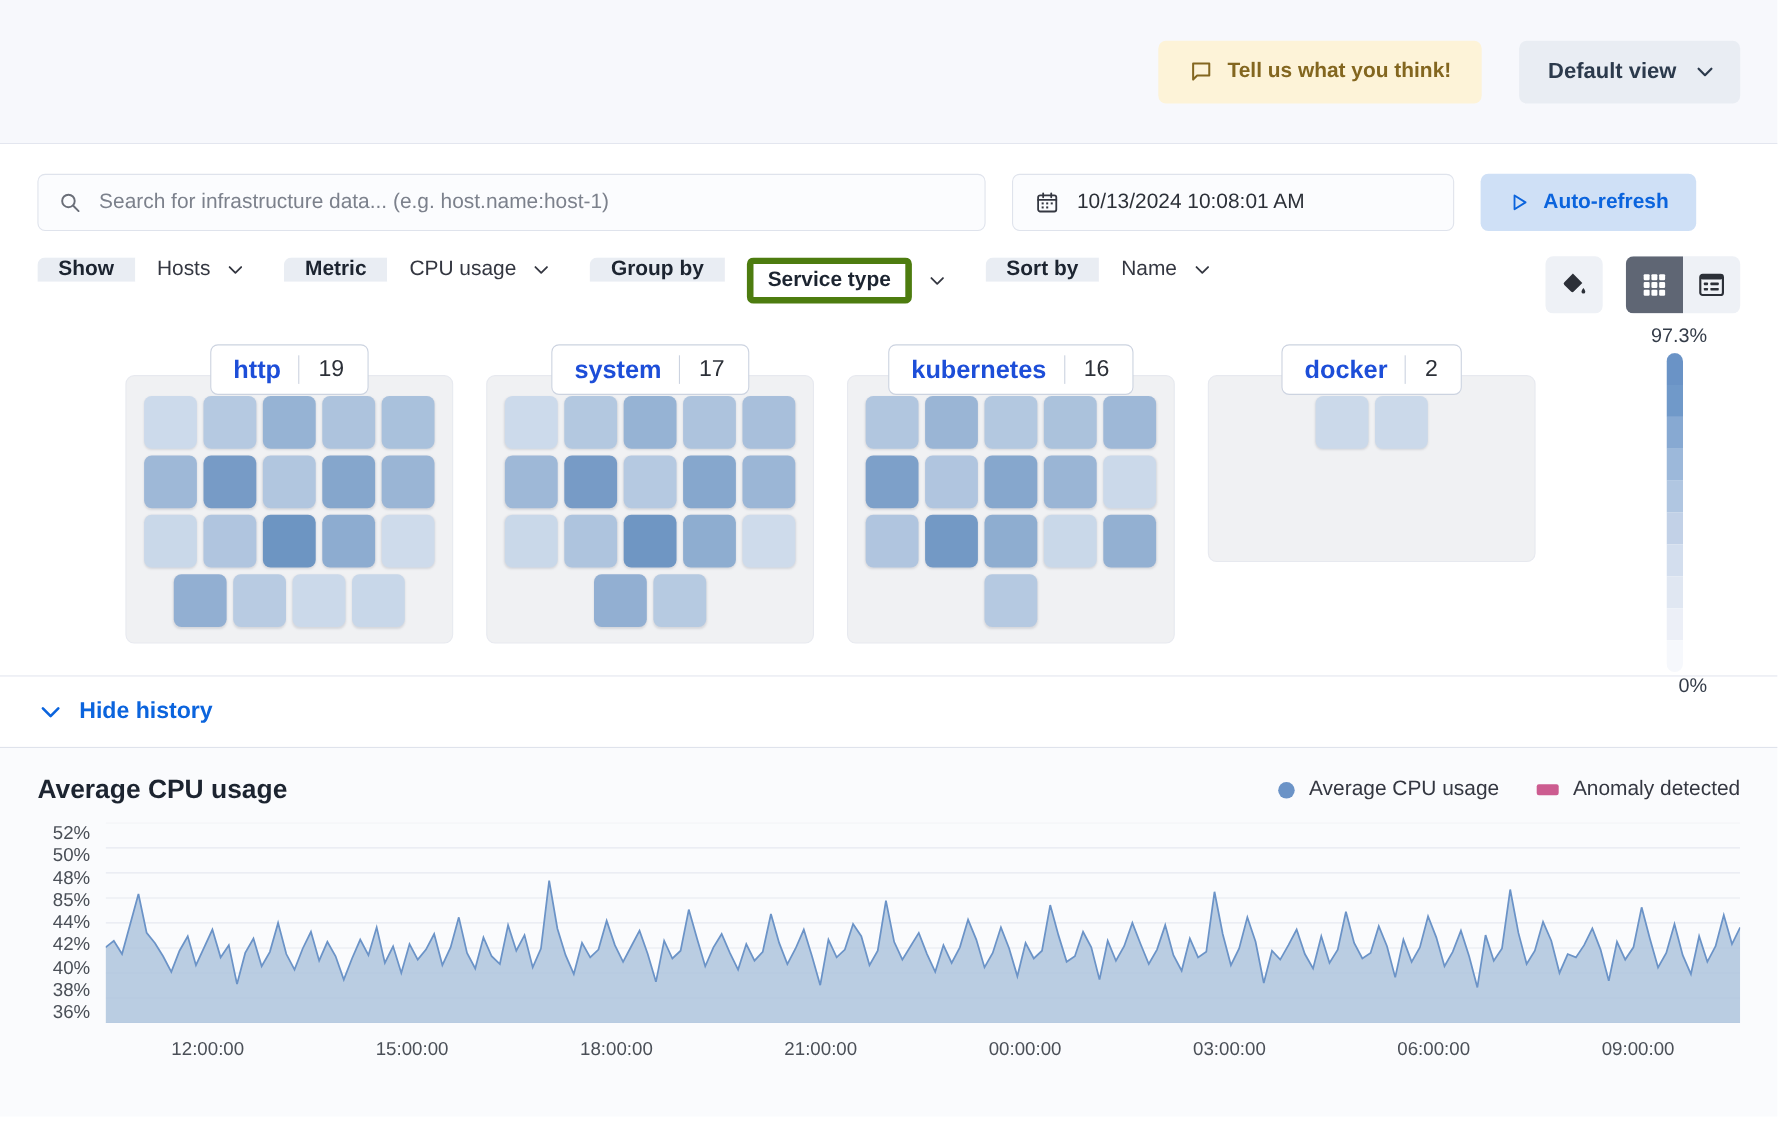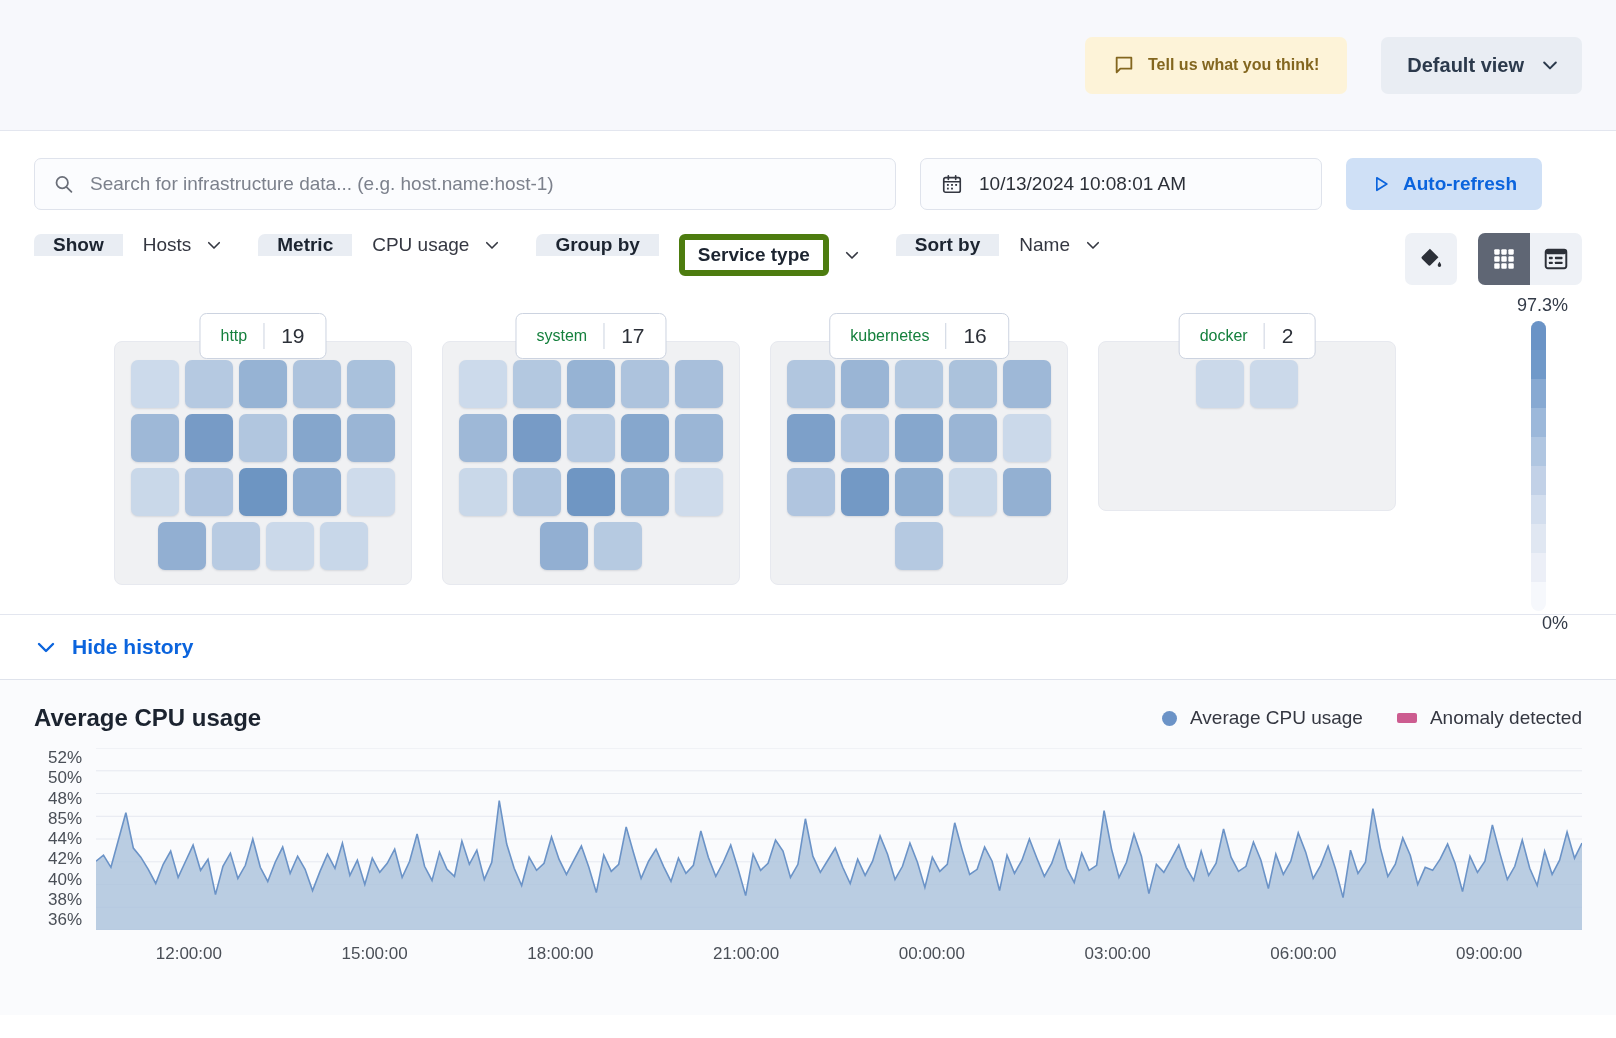--- a/index.html
+++ b/index.html
@@ -35,21 +35,21 @@
   .feedback-btn {
     background: #fdf3d8;
     color: #83661f;
     border: none;
     border-radius: 7px;
     height: 57px;
     padding: 0 28px;
     display: flex;
     align-items: center;
     gap: 13px;
-    font-size: 16px;
+    font-size: 19px;
     font-weight: 700;
     cursor: pointer;
     font-family: "Liberation Sans", sans-serif;
   }
   .view-btn {
     background: #e9edf3;
     color: #2c3a4c;
     border: none;
     border-radius: 7px;
     height: 57px;
@@ -184,43 +184,43 @@
     display: flex; align-items: center;
     background: #ffffff;
     border: 1px solid #ccd3e0;
     border-radius: 7px;
     height: 46px;
     padding: 0 4px;
     z-index: 3;
     white-space: nowrap;
   }
   .group-name {
-    color: #15803d;
-    font-size: 16px;
-    font-weight: 400;
+    color: #1d4ed8;
+    font-size: 23px;
+    font-weight: 700;
     padding: 0 16px;
   }
   .group-divider { width: 1px; height: 26px; background: #ccd3e0; }
   .group-count { font-size: 21px; color: #2c3038; padding: 0 17px; }
   .group-body {
     background: #f0f1f3;
     border: 1px solid #e7e9ef;
     border-radius: 8px;
     padding: 18px 12px 14px 12px;
     min-height: 170px;
   }
   .cells { display: flex; flex-wrap: wrap; justify-content: center; gap: 6px; width: 272px; }
   .cell {
     width: 48px; height: 48px;
     border-radius: 7px;
     box-shadow: 0 1px 2px rgba(40,50,70,0.13);
   }
   .legend-scale {
     position: absolute;
-    right: 48px; top: 10px;
+    right: 64px; top: 10px;
     width: 60px;
     display: flex; flex-direction: column; align-items: center;
   }
   .legend-top, .legend-bottom {
     font-size: 18px; color: #333b48;
     align-self: flex-end;
   }
   .legend-bar {
     width: 15px; height: 290px;
     border-radius: 8px; overflow: hidden;

